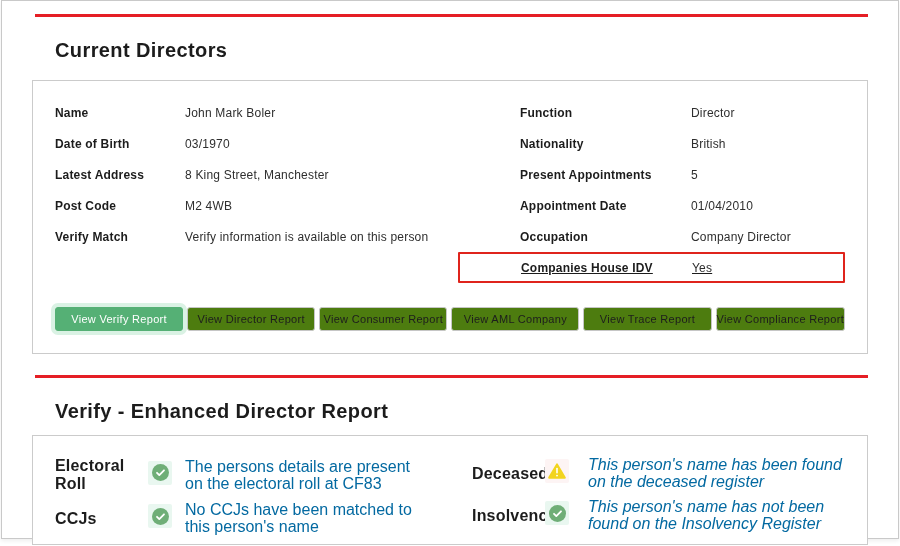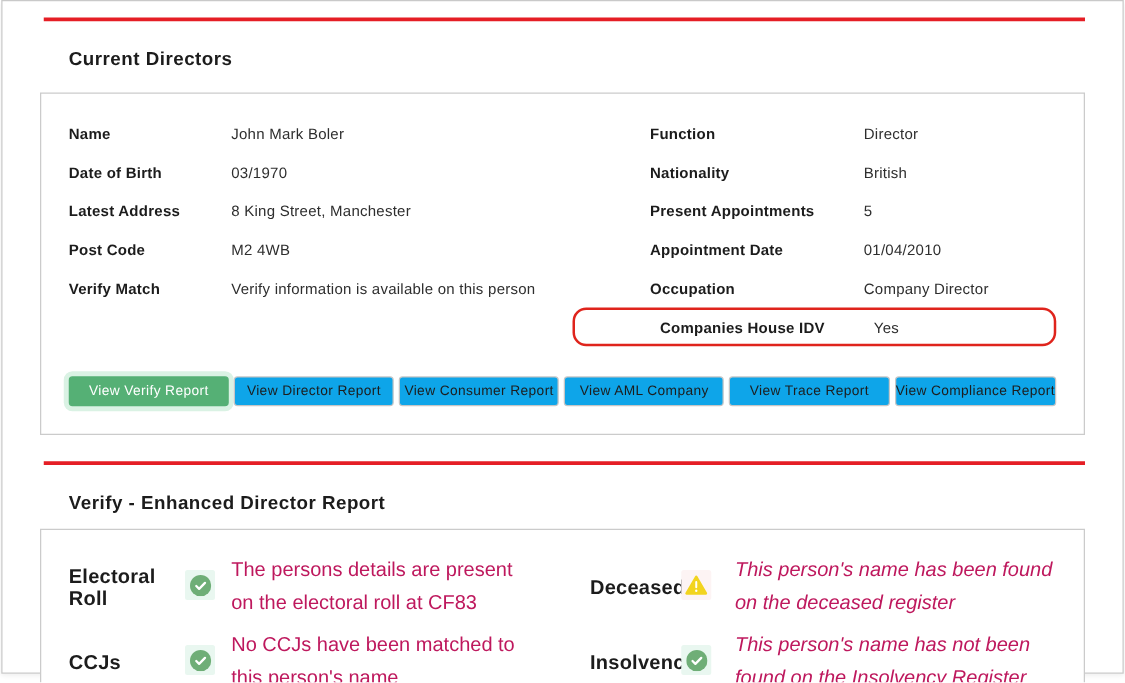--- a/index.html
+++ b/index.html
@@ -22,21 +22,21 @@
   .rule {
     height:3px;
     background:var(--rule_red, #e51e25);
     margin-left:35px; margin-right:32px;
   }
   .rule-1 { margin-top:14px; }
   .rule-2 { margin-top:21px; }
 
   .section-title {
     margin:22px 0 0 55px;
-    font-size:15px; font-weight:700;
+    font-size:20px; font-weight:700;
     letter-spacing:.4px;
     color:#1c1c1c;
   }
 
   .panel {
     margin:18px 32px 0;
     border:1px solid var(--panel_border, #cbcbcb);
     background:#fff;
     box-sizing:border-box;
   }
@@ -45,31 +45,32 @@
 
   .fields { display:grid; grid-template-columns:417px 1fr; }
 
   .frow { display:flex; align-items:center; height:31px; font-size:12px; }
   .flabel { font-weight:700; width:130px; flex:none; letter-spacing:.2px; color:#1c1c1c; }
   .col-right .flabel { width:171px;margin-left:48px; }
   .fvalue { color:#2e2e2e; letter-spacing:.2px; white-space:nowrap; }
 
   .highlight {
     border:2px solid var(--highlight_red, #df241c);
-    border-radius:11px;
+    border-radius:1px;
     margin-left:-14px;
-    padding-left:20px;
+    padding-left:13px;
     box-sizing:border-box;
+    text-decoration:underline;
   }
 
   .btnrow { display:flex; gap:4px; margin-top:24px; }
   .btn {
     flex:1; height:24px;
     font-family:inherit; font-size:11px; letter-spacing:.3px;
-    background:#0ea5e9; color:#1d1d1d;
+    background:#4d7c0f; color:#1d1d1d;
     border:1px solid #c6c6c6; border-radius:3px;
     padding:0; cursor:pointer; white-space:nowrap;
   }
   .btn.primary {
     background:var(--button_green, #55b075);
     border-color:var(--button_green, #55b075);
     color:#fff;
     box-shadow:0 0 0 4px var(--button_green_glow, #daf2e4);
   }
 
@@ -80,21 +81,21 @@
     width:24px; height:24px; flex:none;
     display:flex; align-items:center; justify-content:center;
     border-radius:2px;
   }
   .cicon.pass { background:var(--pass_tint, #e9f7f0); }
   .cicon.warn { background:var(--warn_tint, #fdf4f4); }
   .icon-check-circle { fill:var(--check_green, #6fae77); }
   .icon-check-mark { stroke:#ffffff; stroke-width:1.8; fill:none; stroke-linecap:round; stroke-linejoin:round; }
   .icon-warn-tri { fill:var(--warning_yellow, #f2d41f); }
   .icon-warn-mark { stroke:#ffffff; stroke-width:1.6; stroke-linecap:round; }
-  .ctext { margin-left:13px; padding-top:4px; line-height:26px; color:#be185d; width:232px; }
+  .ctext { margin-left:13px; padding-top:4px; line-height:17px; color:#0369a1; width:232px; }
   .col-right .ctext { margin-left:19px; width:258px;font-style:italic; }
 </style>
 </head>
 <body>
 
 <div class="page">
   <div class="frame"></div>
   <div class="content">
 
     <div class="rule rule-1"></div>

